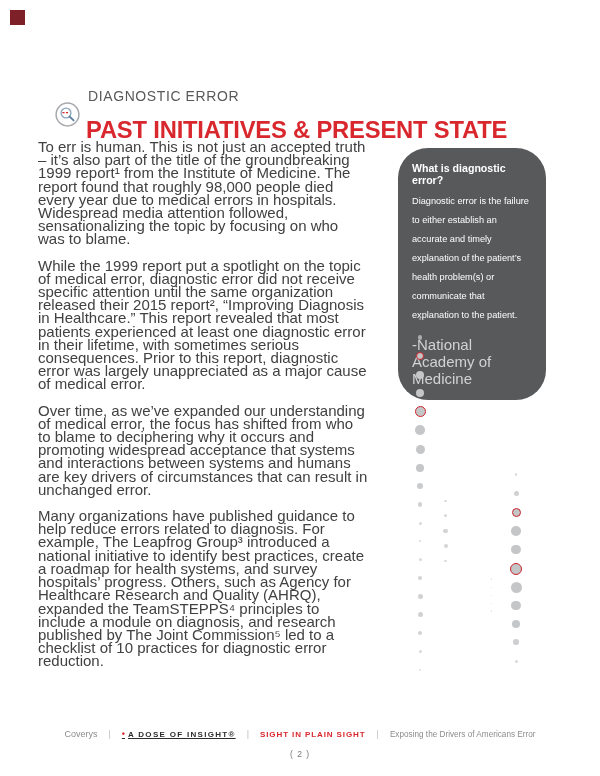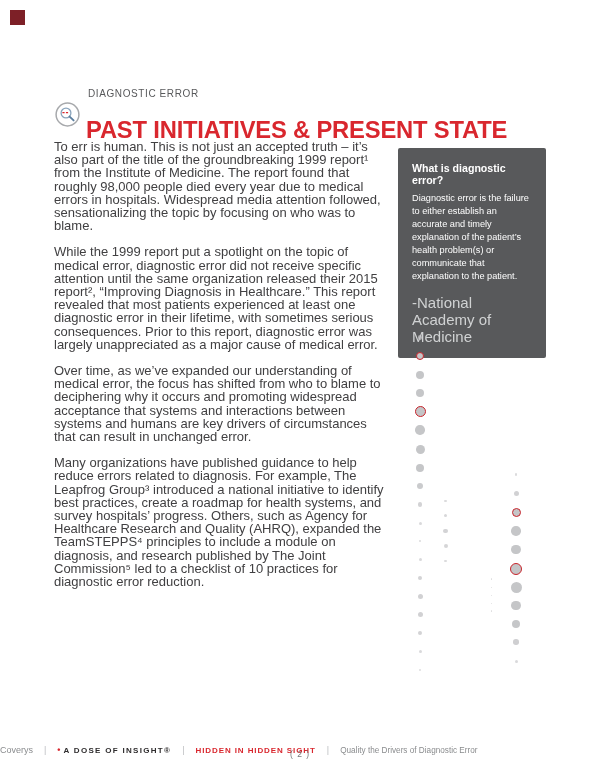--- a/index.html
+++ b/index.html
@@ -1,42 +1,42 @@
 <!DOCTYPE html>
 <html><head>
 <meta charset="utf-8">
 <style>
   html,body{margin:0;padding:0;background:#e8e8e8;}
   .page{
     position:relative;width:600px;height:776px;margin:0 auto;background:#ffffff;
     font-family:"Liberation Sans","DejaVu Sans",sans-serif;overflow:hidden;
   }
   .corner-square{position:absolute;left:10px;top:10px;width:15px;height:15px;background:#7d2027;}
-  .kicker{position:absolute;left:88px;top:88px;font-size:10px;letter-spacing:.6px;color:#58595b;}
+  .kicker{position:absolute;left:88px;top:88px;font-size:14px;letter-spacing:.6px;color:#58595b;}
   .page-title{position:absolute;left:86px;top:100px;font-size:24.5px;font-weight:700;
     letter-spacing:-.2px;color:#d9272e;white-space:nowrap;transform:scaleX(.97);transform-origin:left;}
   .header-icon{position:absolute;left:55px;top:102px;width:25px;height:25px;}
-  .article{position:absolute;left:54px;top:140px;width:330px;font-size:13px;line-height:13.2px;color:#414042;}
+  .article{position:absolute;left:38px;top:140px;width:330px;font-size:15px;line-height:13.2px;color:#414042;}
   .article p{margin:0 0 13px 0;}
   .callout{
     position:absolute;left:398px;top:148px;width:148px;box-sizing:border-box;
-    background:#58595b;border-radius:2px;padding:14px 14px 13px 14px;color:#ffffff;
+    background:#58595b;border-radius:30px;padding:14px 14px 13px 14px;color:#ffffff;
   }
   .callout h2{margin:0 0 6px 0;font-size:10.6px;font-weight:700;}
-  .callout .callout-body{font-size:9.2px;line-height:13px;}
+  .callout .callout-body{font-size:9.2px;line-height:19px;}
   .callout .attribution{margin-top:11px;font-size:15px;color:#d0d2d3;}
   .dots-layer{position:absolute;left:0;top:0;width:600px;height:776px;pointer-events:none;}
   .dot{position:absolute;border-radius:50%;box-sizing:border-box;}
   .footer-bar{
-    position:absolute;left:0;top:745px;width:100%;display:flex;
+    position:absolute;left:0;top:729px;width:100%;display:flex;justify-content:center;
     align-items:center;gap:11px;font-size:8.2px;color:#8a8c8e;
   }
   .footer-sep{color:#bcbec0;font-size:9px;}
   .footer-brand{font-size:9px;color:#8a8c8e;}
-  .footer-pub{font-weight:700;letter-spacing:1.3px;color:#2e2c2d;font-size:8px;}
+  .footer-pub{font-weight:700;letter-spacing:1.3px;color:#2e2c2d;font-size:8px;text-decoration:underline;}
   .footer-pub .red-dot{color:#d9272e;letter-spacing:0;margin-right:3px;font-size:9px;}
   .footer-series{font-weight:700;letter-spacing:.9px;color:#d9272e;font-size:8px;}
   .footer-tagline{font-size:8.2px;color:#8a8c8e;}
   .page-number{position:absolute;left:0;top:749px;width:100%;text-align:center;
     font-size:8.5px;color:#77787b;letter-spacing:1px;}
 </style>
 </head>
 <body>
 
 <div class="page">
@@ -111,20 +111,20 @@
       <div class="dot" style="height: 8px; width: 8px; left: 512px; top: 619.5px; background: rgb(197, 198, 200); opacity: 1;"></div>
       <div class="dot" style="height: 5.5px; width: 5.5px; left: 513.25px; top: 639.25px; background: rgb(197, 198, 200); opacity: 0.835;"></div>
       <div class="dot" style="height: 3px; width: 3px; left: 514.5px; top: 659.5px; background: rgb(197, 198, 200); opacity: 0.66;"></div>
     </div>
 
   <div class="footer-bar">
     <span class="footer-brand">Coverys</span>
     <span class="footer-sep">|</span>
     <span class="footer-pub"><span class="red-dot">•</span><span>A DOSE OF INSIGHT®</span></span>
     <span class="footer-sep">|</span>
-    <span class="footer-series">HIDDEN IN HIDDEN SIGHT</span>
+    <span class="footer-series">SIGHT IN PLAIN SIGHT</span>
     <span class="footer-sep">|</span>
-    <span class="footer-tagline">Quality the Drivers of Diagnostic Error</span>
+    <span class="footer-tagline">Exposing the Drivers of Americans Error</span>
   </div>
 
   <div class="page-number">( 2 )</div>
 
 </div>
 
 </body></html>

